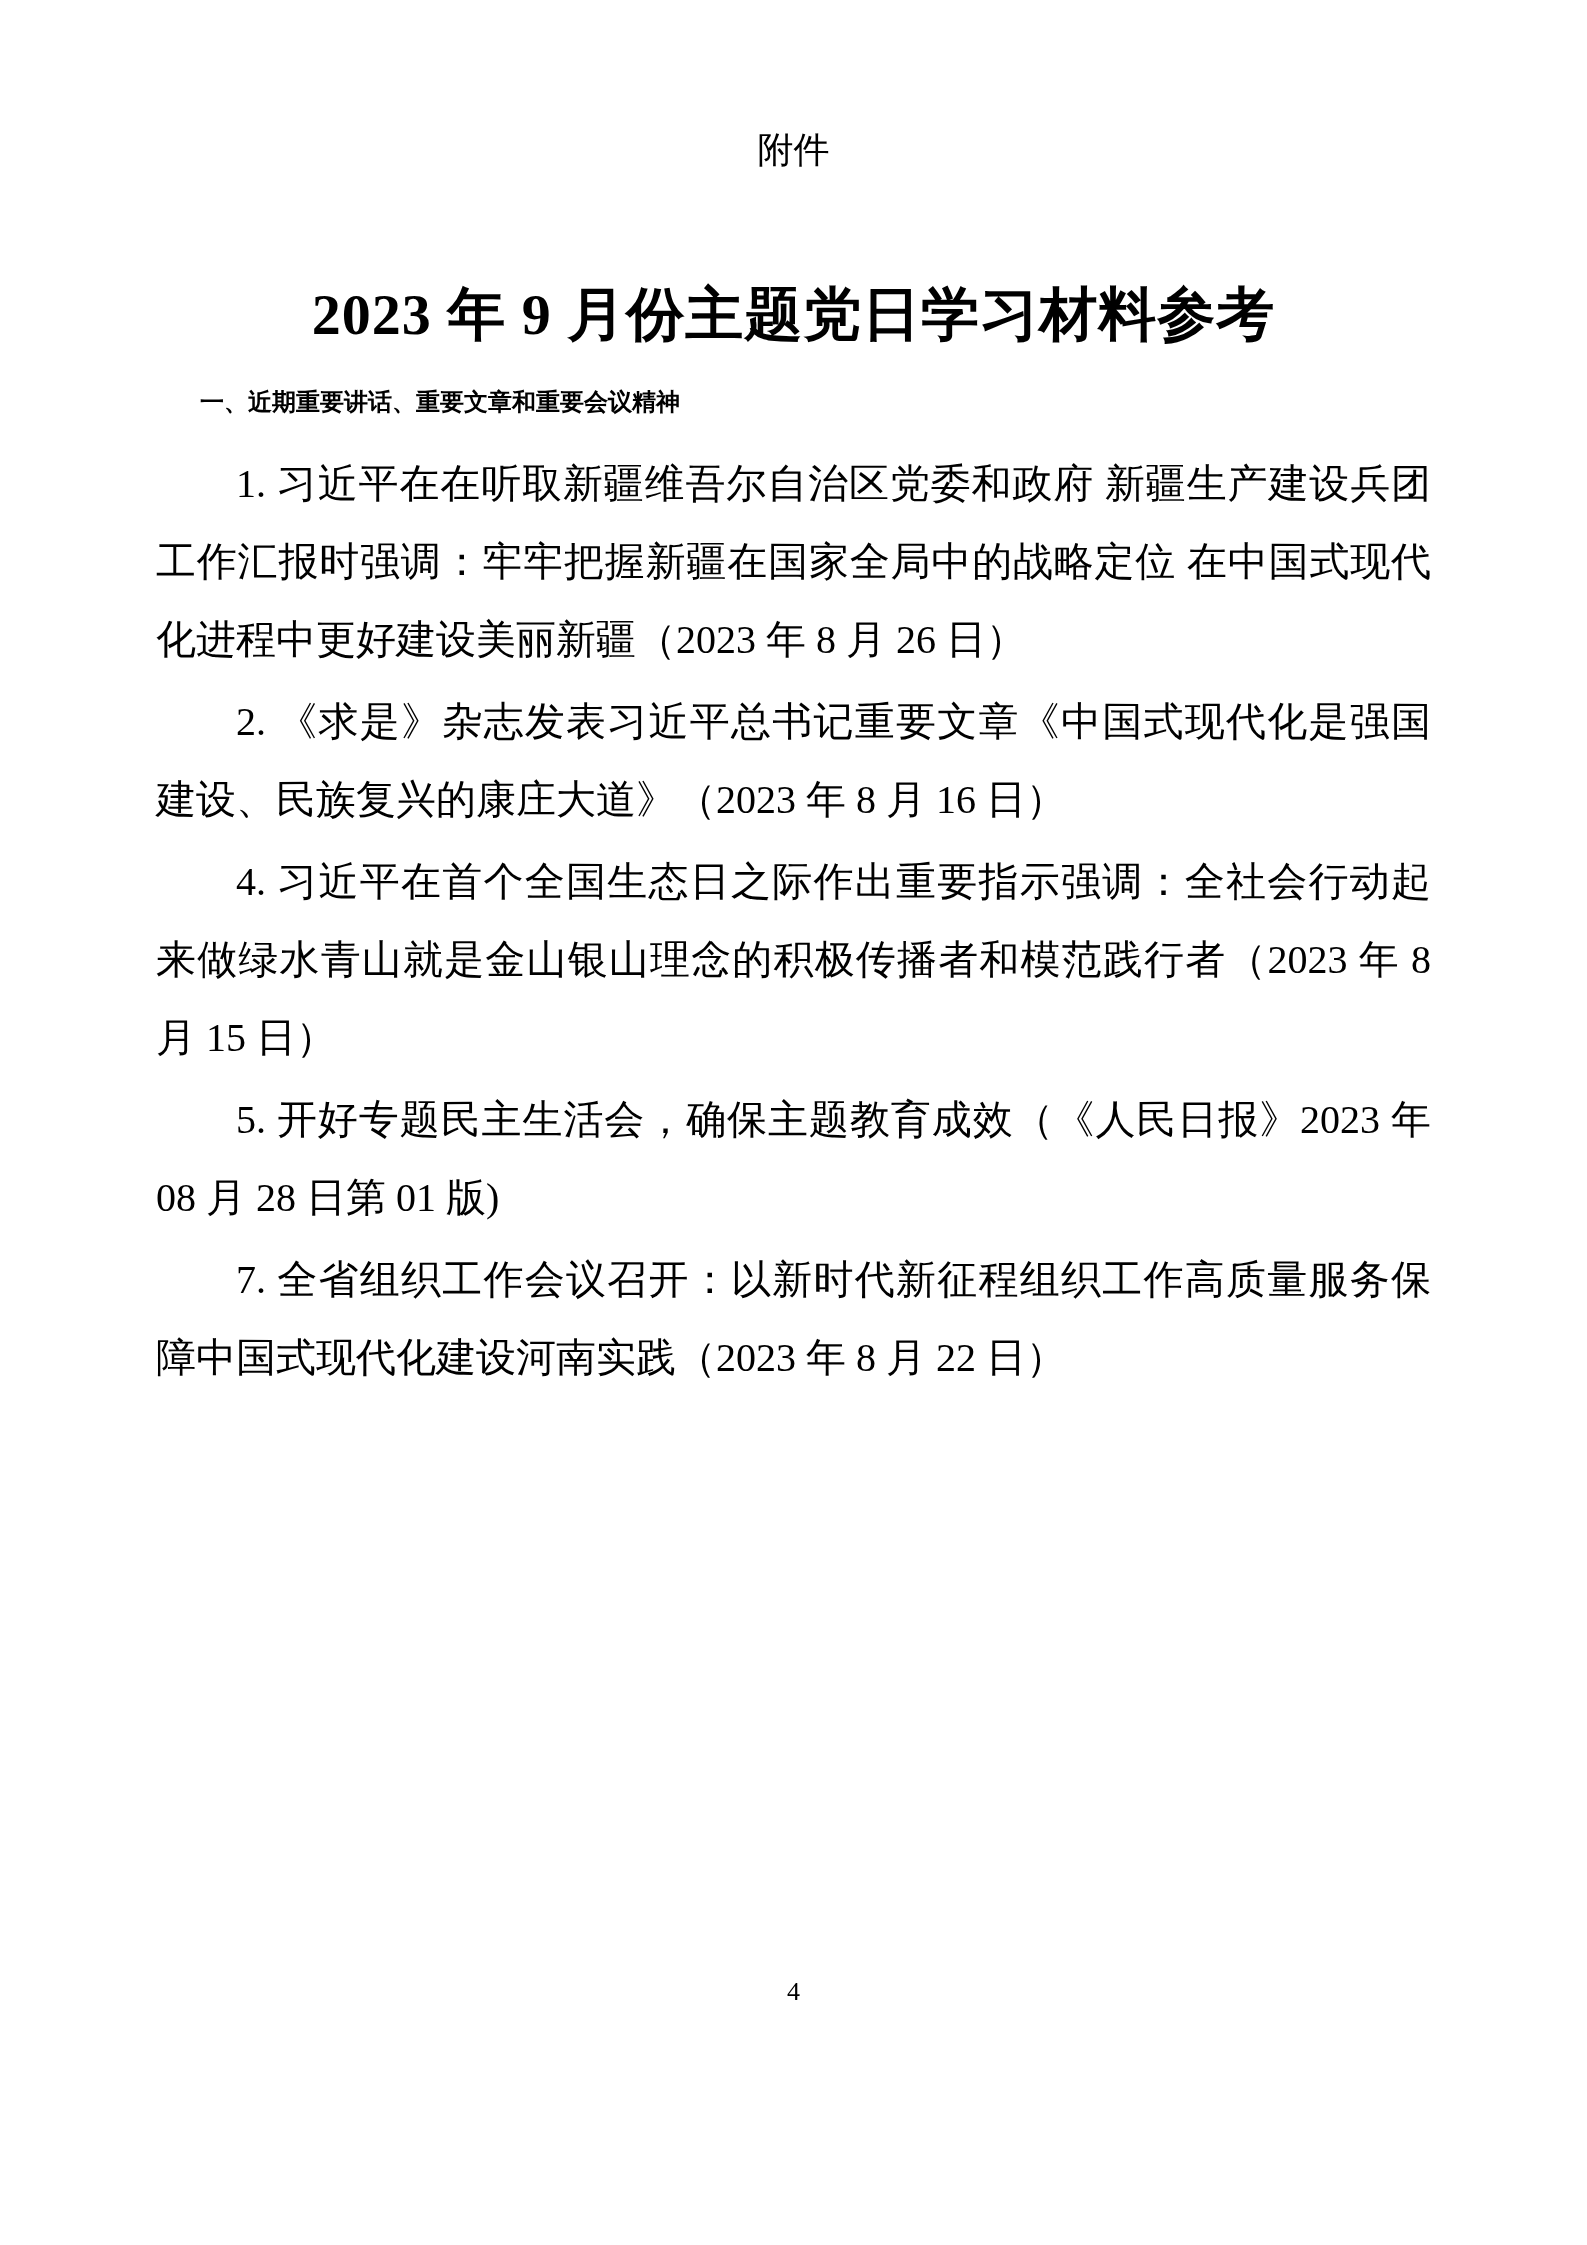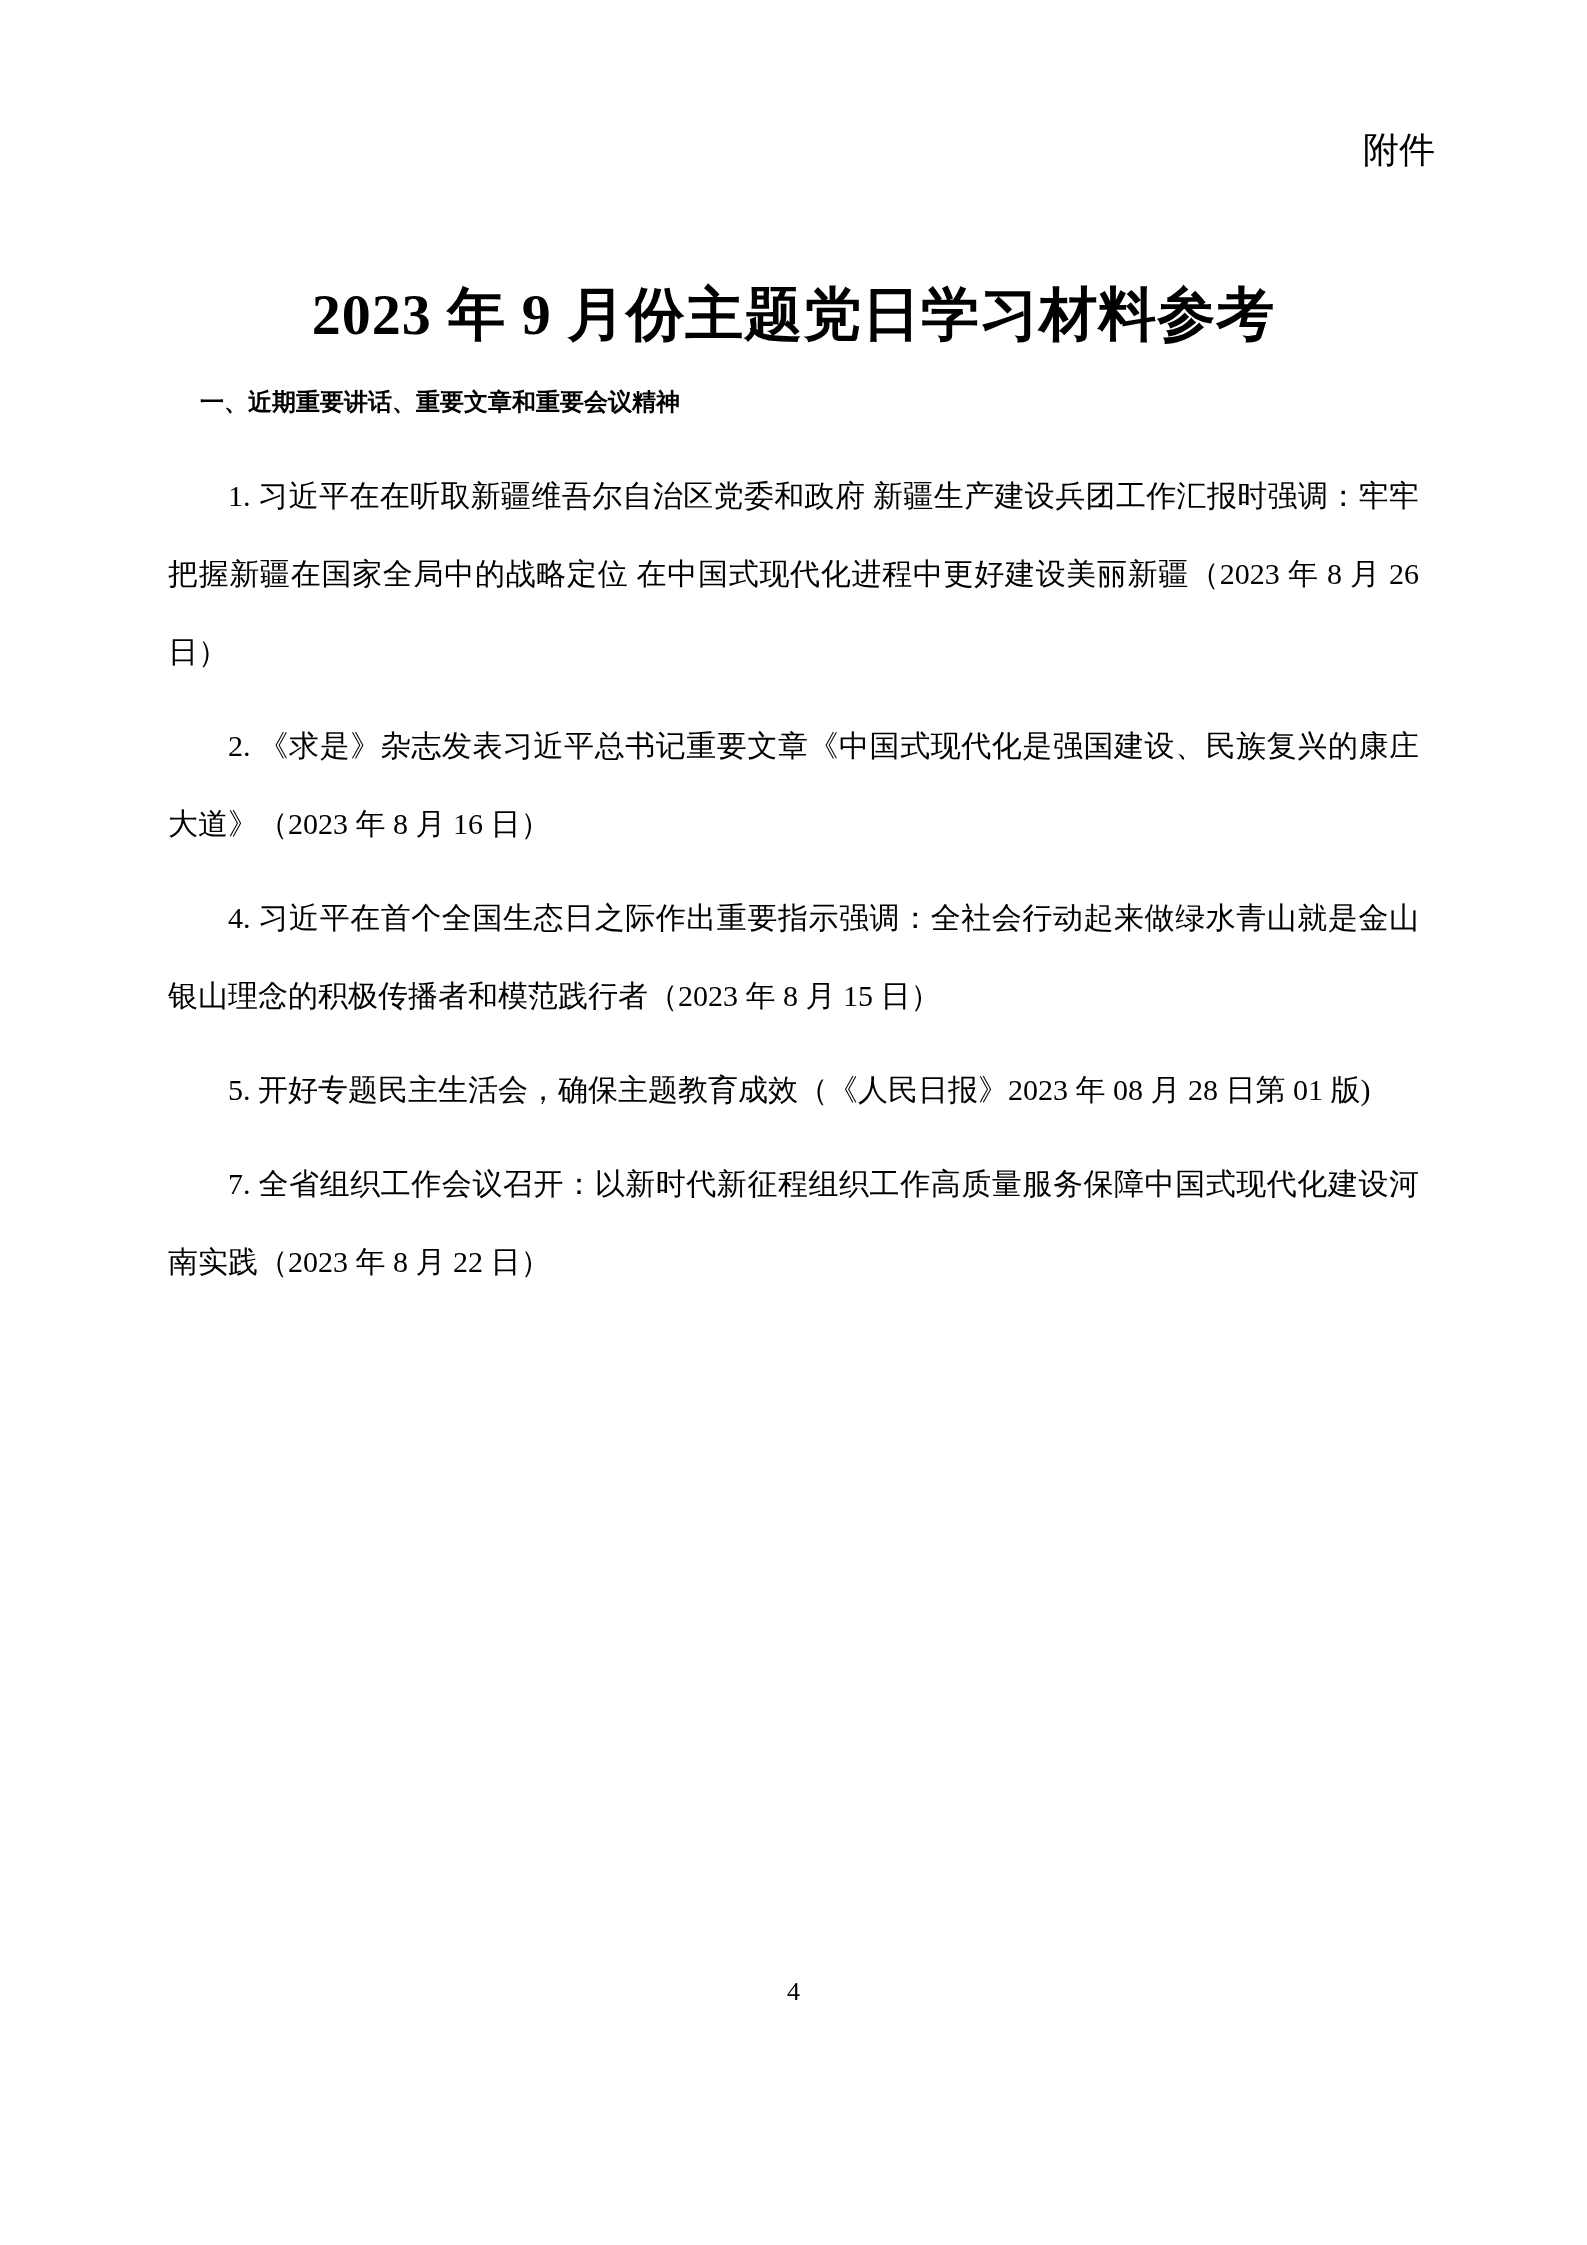--- a/index.html
+++ b/index.html
@@ -19,21 +19,21 @@
     width: 1587px;
     height: 2245px;
     padding: 128px 152px 0 152px;
     position: relative;
     overflow: hidden;
   }
   .attachment-label {
     font-size: 36px;
     line-height: 1.2;
     font-family: "Liberation Sans", "DejaVu Sans", sans-serif;
-    text-align: right;
+    text-align: center;
     margin: 0;
   }
   .doc-title {
     font-size: 58px;
     font-weight: bold;
     text-align: center;
     font-family: "Liberation Serif", "DejaVu Serif", serif;
     margin: 102px 0 0 0;
     line-height: 1.45;
     letter-spacing: 1px;
@@ -41,25 +41,25 @@
   }
   .section-heading {
     font-size: 24px;
     font-weight: bold;
     font-family: "Liberation Sans", "DejaVu Sans", sans-serif;
     line-height: 78px;
     text-indent: 2em;
     margin: 6px 0 0 0;
   }
   .body-para {
-    font-size: 30px;
+    font-size: 40px;
     line-height: 78px;
     text-align: justify;
     text-indent: 2em;
-    margin: 16px;
+    margin: 4px;
     font-family: "Liberation Serif", "DejaVu Serif", serif;
     word-break: break-all;
   }
   .page-number {
     position: absolute;
     left: 0;
     bottom: 238px;
     width: 100%;
     text-align: center;
     font-size: 26px;

